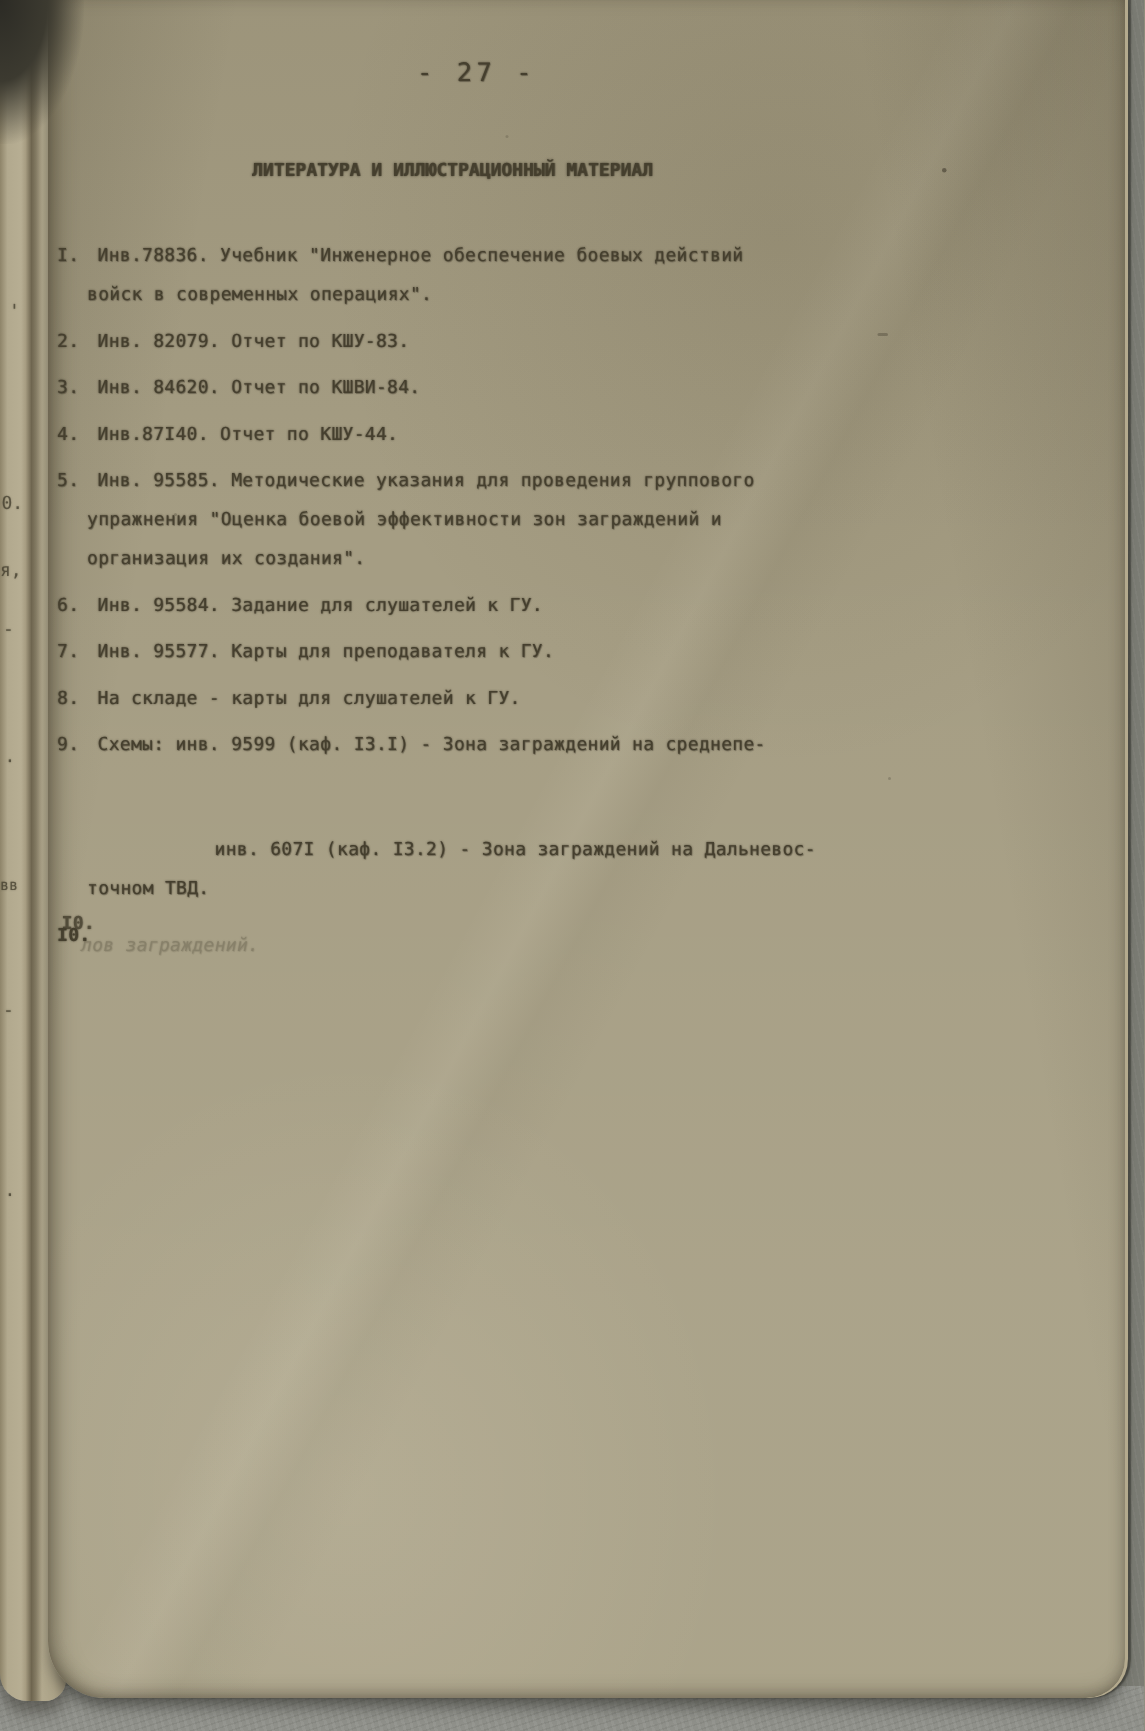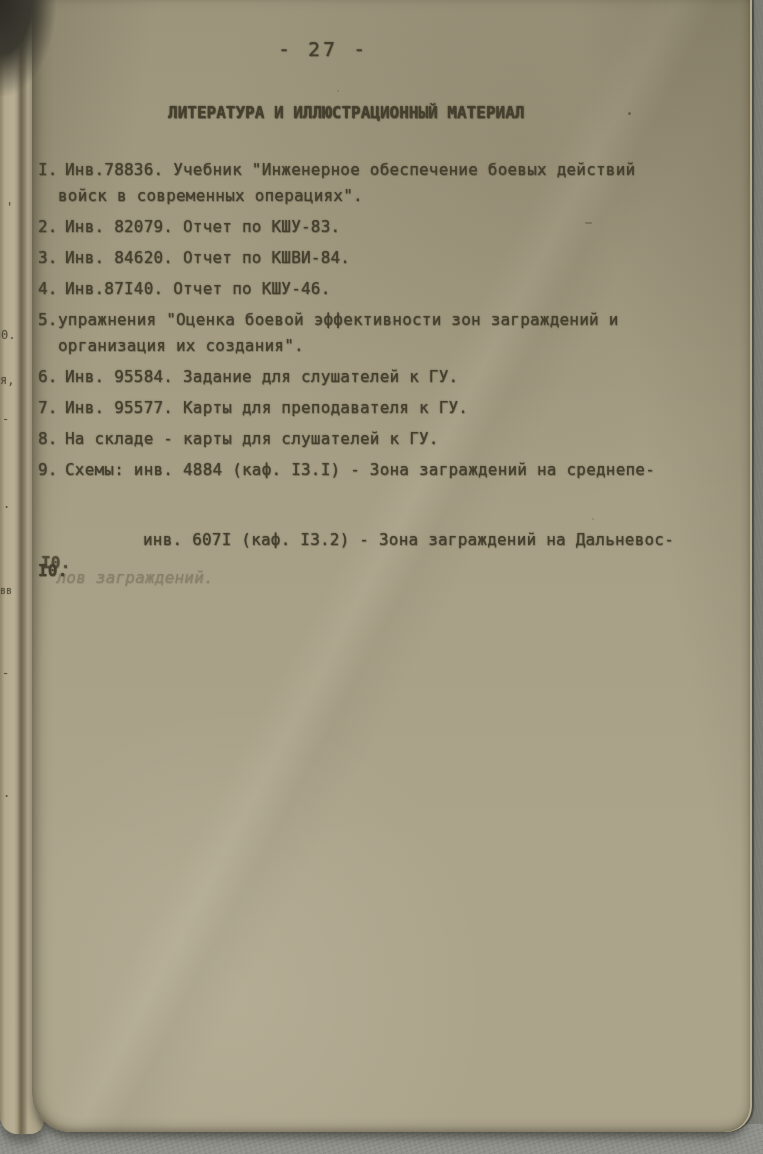--- a/index.html
+++ b/index.html
@@ -65,24 +65,24 @@
       inset 0 -7px 14px -8px rgba(55,50,40,.5),
       2px 0 0 #b4aa8e,
       4px 0 1px rgba(40,40,34,.55),
       0 7px 10px -2px rgba(32,32,27,.55);
   }
   .content{position:absolute;inset:0;padding:40px 54px 0 6px;}
 
   
   .tw{
     font-family:"DejaVu Sans Mono","Liberation Mono",monospace;
-    font-size:16px;color:#453f2e;letter-spacing:.2px;white-space:nowrap;
+    font-size:12px;color:#453f2e;letter-spacing:.2px;white-space:nowrap;
     text-shadow:0 0 1.4px rgba(62,57,42,.9), .5px .6px 0 rgba(62,57,42,.3);
   }
-  .pagenum{margin-left:240px;line-height:22px;font-size:20px;letter-spacing:3px;}
+  .pagenum{margin-left:240px;line-height:22px;font-size:17px;letter-spacing:3px;}
   .title{margin:42px 0 0 130px;line-height:22px;font-weight:bold;letter-spacing:0;
          text-shadow:0 0 1.6px rgba(55,50,36,.95), .6px .6px 0 rgba(55,50,36,.4);}
   .list{margin-top:33px;}
   .item{display:flex;line-height:26px;margin-bottom:5px;}
   .num{flex:0 0 27px;}
   .txt{flex:1;min-width:0;}
   .ln{line-height:26px;}
   .cont{margin-left:-7px;}
   .ind9{margin-left:78px;margin-top:44px;}
 
@@ -147,27 +147,28 @@
         <div class="item">
           <span class="tw num">3.</span>
           <div class="txt">
             <div class="tw ln">Инв. 84620. Отчет по КШВИ-84.</div>
           </div>
         </div>
 
         <div class="item">
           <span class="tw num">4.</span>
           <div class="txt">
-            <div class="tw ln">Инв.87I40. Отчет по КШУ-46.</div>
+            <div class="tw ln">Инв.87I40. Отчет по КШУ-44.</div>
           </div>
         </div>
 
         <div class="item">
           <span class="tw num">5.</span>
           <div class="txt">
+            <div class="tw ln">Инв. 95585. Методические указания для проведения группового</div>
             <div class="tw ln cont">упражнения "Оценка боевой эффективности зон заграждений и</div>
             <div class="tw ln cont">организация их создания".</div>
           </div>
         </div>
 
         <div class="item">
           <span class="tw num">6.</span>
           <div class="txt">
             <div class="tw ln">Инв. 95584. Задание для слушателей к ГУ.</div>
           </div>
@@ -183,22 +184,23 @@
         <div class="item">
           <span class="tw num">8.</span>
           <div class="txt">
             <div class="tw ln">На складе - карты для слушателей к ГУ.</div>
           </div>
         </div>
 
         <div class="item">
           <span class="tw num">9.</span>
           <div class="txt">
-            <div class="tw ln">Схемы: инв. 4884 (каф. I3.I) - Зона заграждений на среднепе-</div>
+            <div class="tw ln">Схемы: инв. 9599 (каф. I3.I) - Зона заграждений на среднепе-</div>
             <div class="tw ln ind9">инв. 607I (каф. I3.2) - Зона заграждений на Дальневос-</div>
+            <div class="tw ln cont">точном ТВД.</div>
           </div>
         </div>
 
         <div class="item">
           <span class="tw num num-d">
             <span class="ghost-num">I0.</span>
             <span>I0.</span>
           </span>
           <div class="txt txt-d">
             <div class="tw ln ghost-line">лов заграждений.</div>

